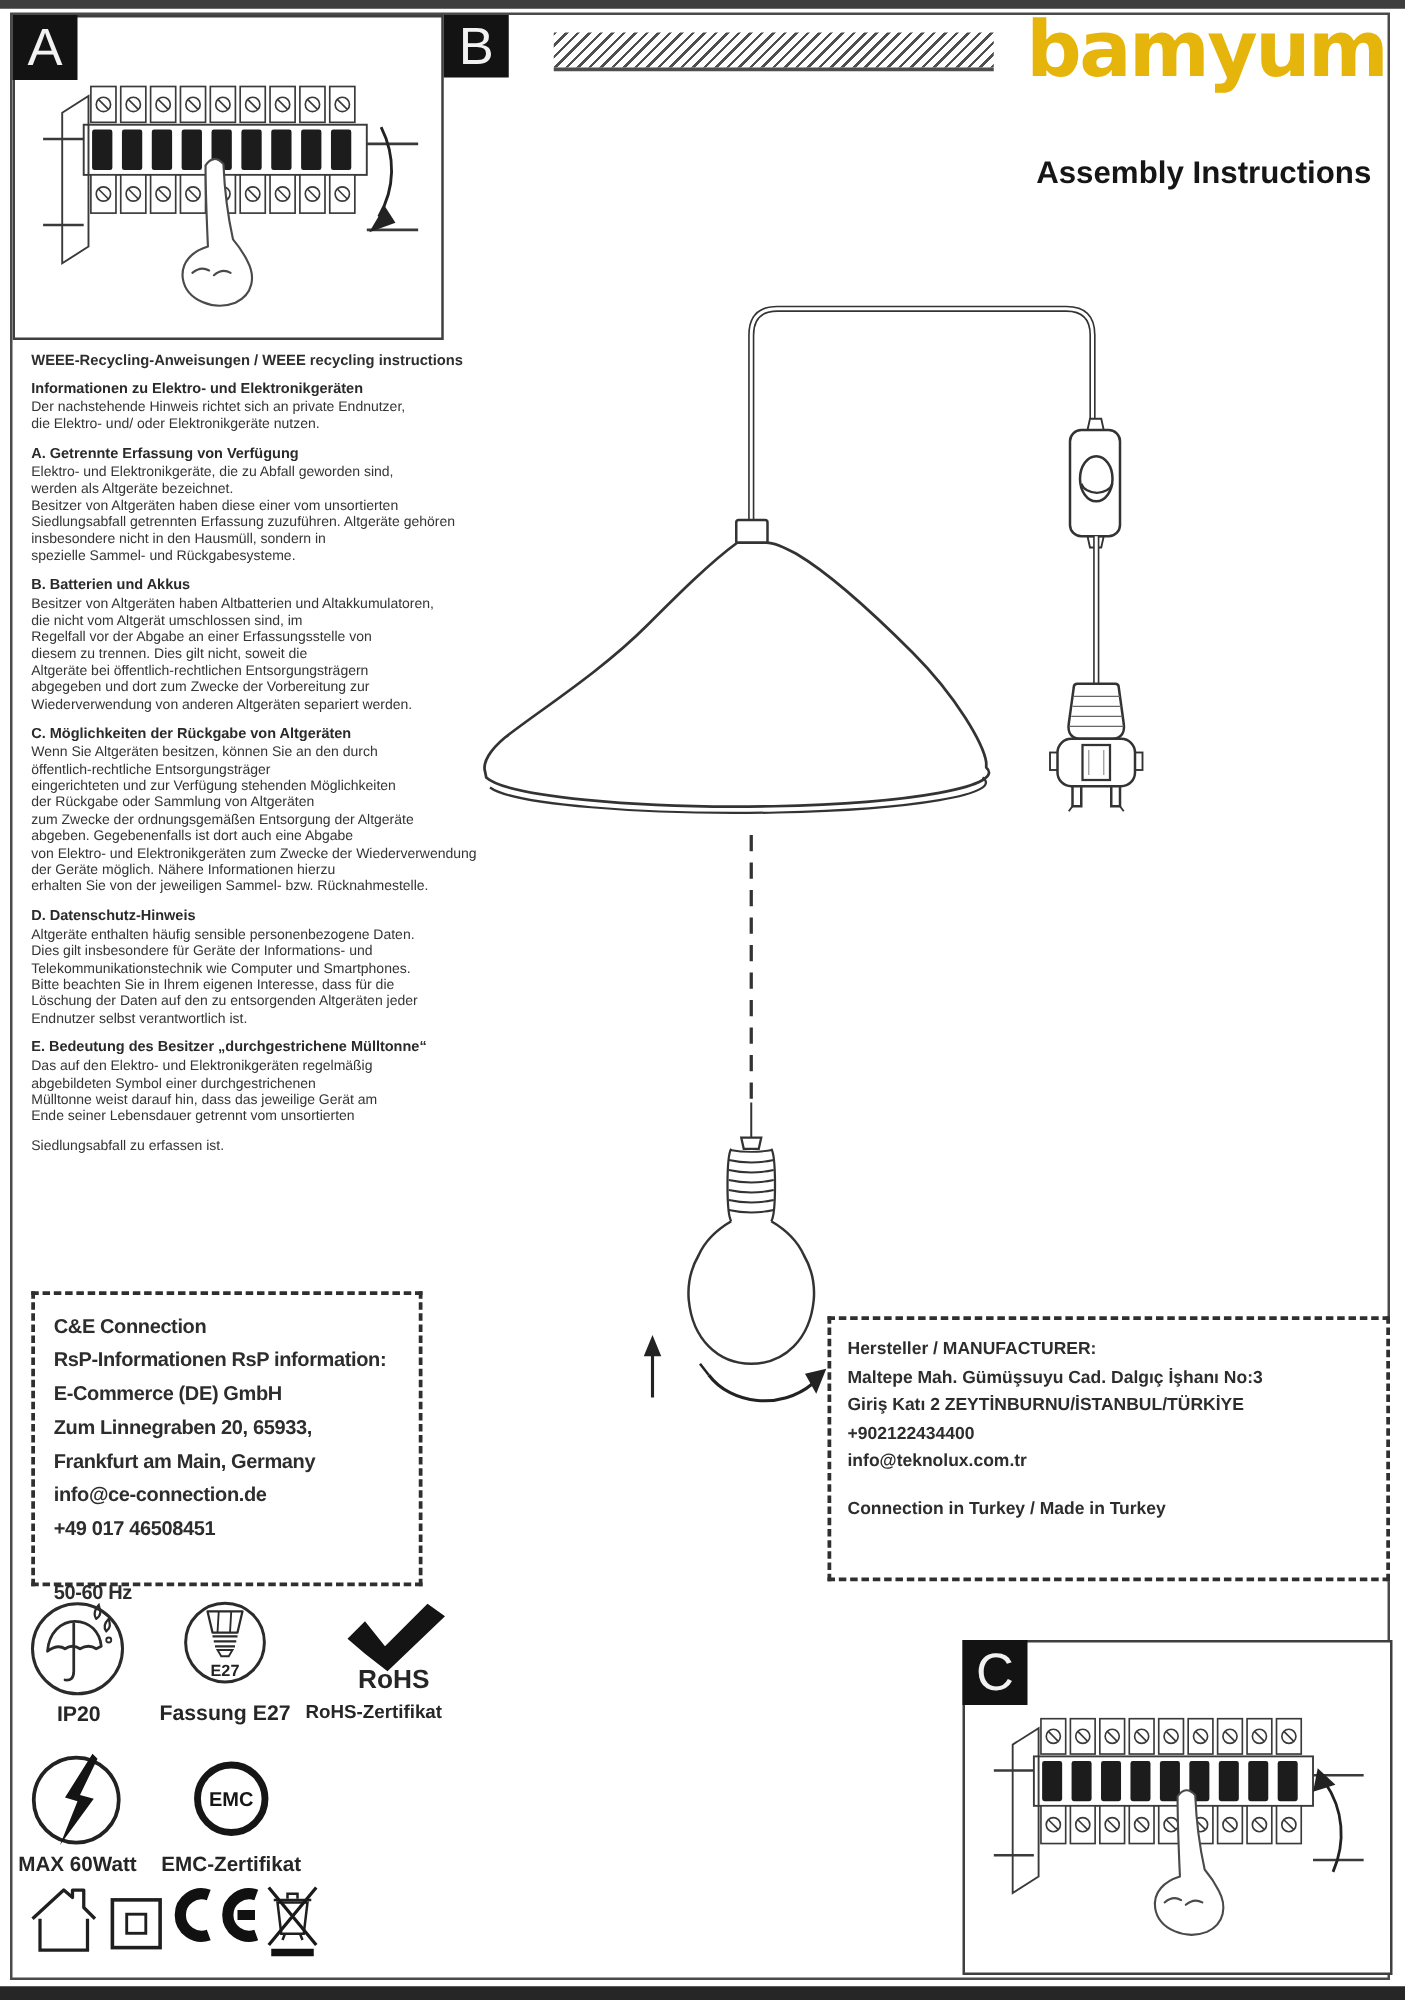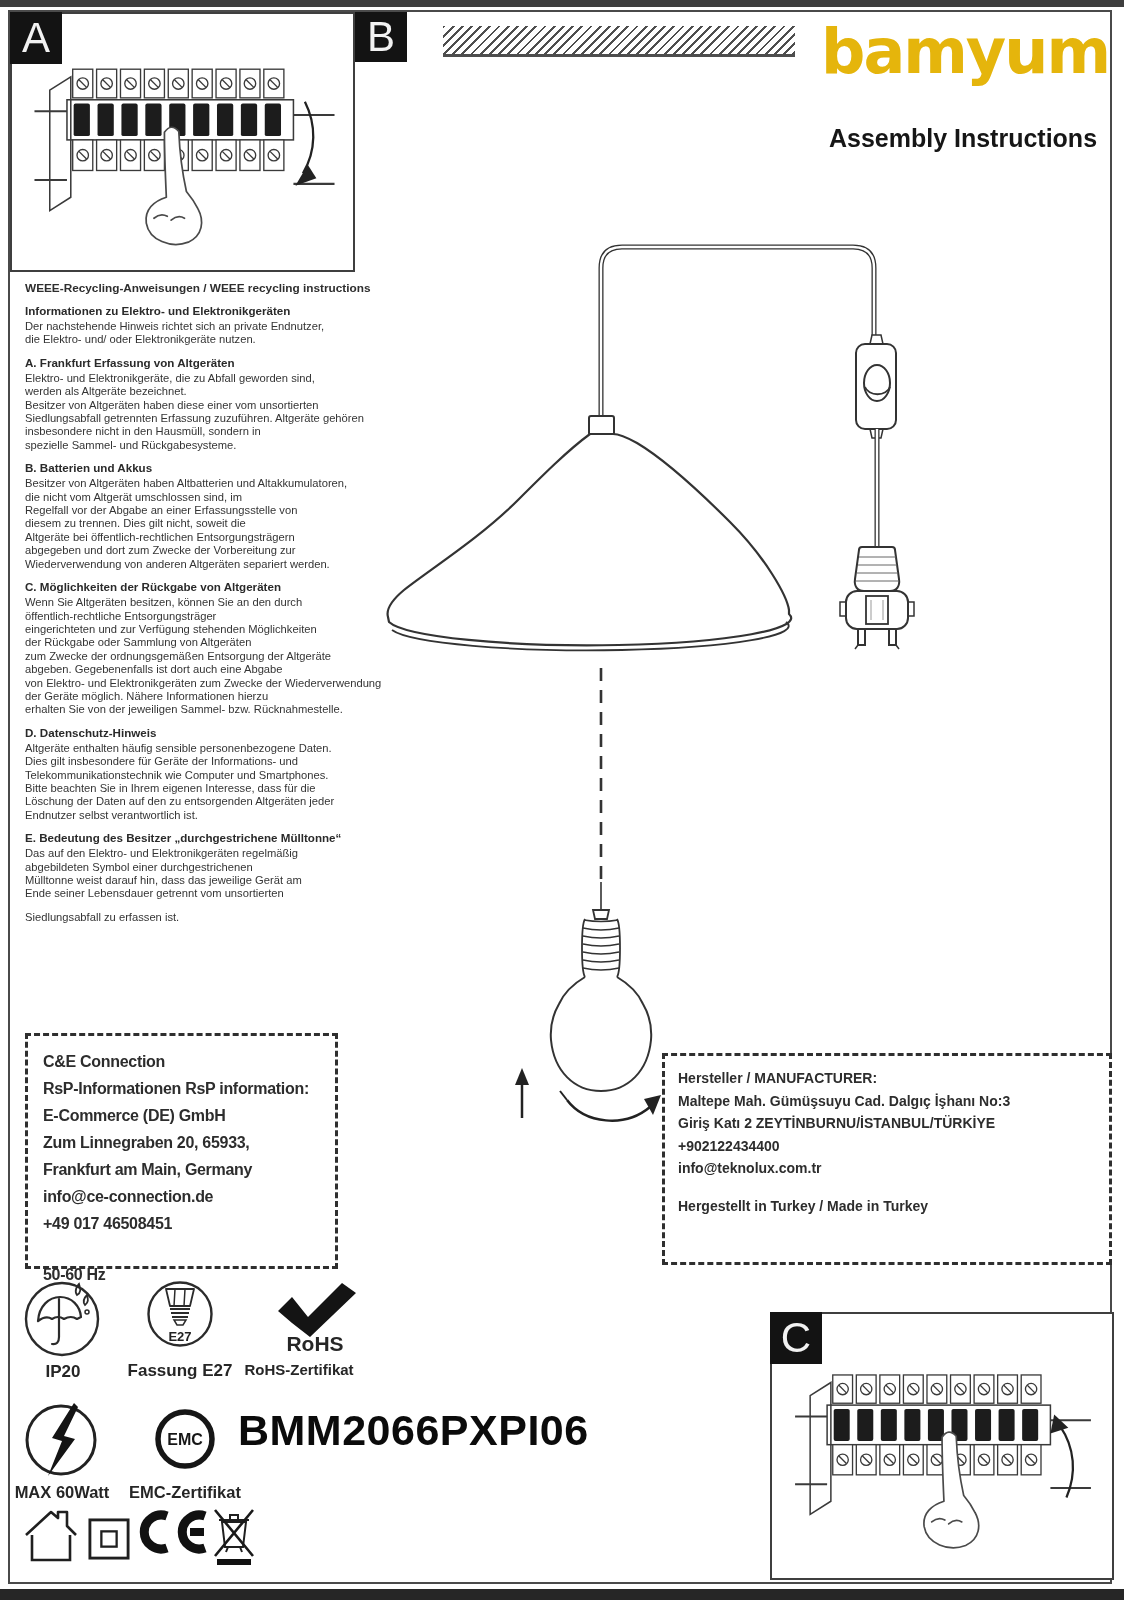--- a/index.html
+++ b/index.html
@@ -11,21 +11,21 @@
   .page-border{left:8px;top:10px;width:1104px;height:1574px;border:2px solid #4a4a4a;box-sizing:border-box;z-index:0;}
 
   .panel{border:2px solid #3f3f3f;background:#fff;box-sizing:border-box;z-index:2;}
   .step-label{width:52px;height:52px;background:#131313;color:#f2f2f2;font-size:42px;
               display:flex;align-items:center;justify-content:center;font-weight:400;z-index:3;}
 
   .hatch{left:443px;top:26px;width:352px;height:31px;z-index:2;
          background:repeating-linear-gradient(135deg,#4e4e4e 0 2px,transparent 2px 6.5px);
          border-bottom:3px solid #4e4e4e;box-sizing:border-box;}
 
-  .brand{left:818px;top:16px;width:294px;text-align:center;z-index:3;
+  .brand{left:818px;top:4px;width:294px;text-align:center;z-index:3;
          font-family:"DejaVu Sans",sans-serif;font-weight:bold;font-size:62px;line-height:72px;
          color:#e5b50c;letter-spacing:-2px;}
   .subtitle-de{left:812px;top:94px;width:302px;text-align:center;font-size:24px;font-weight:bold;color:#161616;z-index:3;}
   .subtitle-en{left:806px;top:124px;width:314px;text-align:center;font-size:25px;font-weight:bold;color:#161616;z-index:3;}
 
   .weee{left:25px;top:281px;width:417px;z-index:3;}
   .weee h4{margin:9px 0 3px 0;font-size:11.6px;color:#2a2a2a;}
   .weee .t{margin:0 0 0 0;font-size:11.8px;font-weight:bold;}
   .weee p{margin:0 0 5px 0;font-size:11.2px;line-height:13.4px;white-space:pre-line;color:#343434;}
   .weee .foot{margin-top:10px;}
@@ -160,21 +160,21 @@
   <div class="abs hatch"></div>
 
   <div class="abs brand">bamyum</div>
   <div class="abs subtitle-en">Assembly Instructions</div>
 
   <div class="abs weee">
     <div class="t">WEEE-Recycling-Anweisungen / WEEE recycling instructions</div>
     <h4>Informationen zu Elektro- und Elektronikgeräten</h4>
     <p>Der nachstehende Hinweis richtet sich an private Endnutzer,
  die Elektro- und/ oder Elektronikgeräte nutzen.</p>
-    <h4>A. Frankfurt Erfassung von Altgeräten</h4>
+    <h4>A. Getrennte Erfassung von Verfügung</h4>
     <p>Elektro- und Elektronikgeräte, die zu Abfall geworden sind,
  werden als Altgeräte bezeichnet.
 Besitzer von Altgeräten haben diese einer vom unsortierten
 Siedlungsabfall getrennten Erfassung zuzuführen. Altgeräte gehören
 insbesondere nicht in den Hausmüll, sondern in
 spezielle Sammel- und Rückgabesysteme.</p>
     <h4>B. Batterien und Akkus</h4>
     <p>Besitzer von Altgeräten haben Altbatterien und Altakkumulatoren,
  die nicht vom Altgerät umschlossen sind, im
 Regelfall vor der Abgabe an einer Erfassungsstelle von
@@ -288,21 +288,21 @@
     <div>+49 017 46508451</div>
     <div class="freq">50-60 Hz</div>
   </div>
 
   <div class="abs mfr-box">
     <div>Hersteller / MANUFACTURER:</div>
     <div>Maltepe Mah. Gümüşsuyu Cad. Dalgıç İşhanı No:3</div>
     <div>Giriş Katı 2 ZEYTİNBURNU/İSTANBUL/TÜRKİYE</div>
     <div>+902122434400</div>
     <div>info@teknolux.com.tr</div>
-    <div class="origin">Hergestellt in Turkey / Made in Turkey</div>
+    <div class="origin">Connection in Turkey / Made in Turkey</div>
   </div>
 
   <svg class="abs icon" style="left:22px;top:1277px;" width="82" height="86" viewBox="0 0 82 86">
     <circle cx="40" cy="42" r="36" stroke="#2b2b2b" stroke-width="2.4" fill="none"></circle>
     <path d="M16,44 C17,29 27,20 38,20 C50,20 58,29 59,40 L55,42 Q49,38 42,42 Q36,38 30,42 Q24,38 16,44 Z" stroke="#2b2b2b" stroke-width="2.2" fill="none" stroke-linejoin="round"></path>
     <path d="M37,22 V60 Q37,68 30,67" stroke="#2b2b2b" stroke-width="2.2" fill="none" stroke-linecap="round"></path>
     <path d="M55,18 c-3,-4 0,-9 2,-11 c1,4 3,8 -2,11 z" stroke="#2b2b2b" stroke-width="1.8" fill="none"></path>
     <path d="M63,28 c-3,-4 0,-8 2,-10 c1,4 2,7 -2,10 z" stroke="#2b2b2b" stroke-width="1.8" fill="none"></path>
     <circle cx="65" cy="35" r="2" stroke="#2b2b2b" stroke-width="1.5" fill="none"></circle>
   </svg>
@@ -329,21 +329,20 @@
     <polygon points="50,5 28,40 38,43 24,78 51,41 40,38 54,9" fill="#141414"></polygon>
   </svg>
   <div class="abs cert-label" style="left:12px;top:1483px;width:100px;font-size:16.5px;">MAX 60Watt</div>
 
   <svg class="abs icon" style="left:150px;top:1404px;" width="70" height="70" viewBox="0 0 70 70">
     <circle cx="35" cy="35" r="27" stroke="#161616" stroke-width="5.5" fill="none"></circle>
     <text x="35" y="41" text-anchor="middle" font-family="Liberation Sans, sans-serif" font-size="16" font-weight="bold" fill="#161616">EMC</text>
   </svg>
   <div class="abs cert-label" style="left:122px;top:1483px;width:126px;font-size:16.5px;">EMC-Zertifikat</div>
 
-  <div class="abs model">BMM2066PXPI06</div>
 
   <svg class="abs icon" style="left:20px;top:1504px;" width="62" height="62" viewBox="0 0 62 62">
     <path d="M6,31 L31,8 L38,14 L38,8 H47 V22 L56,31" stroke="#1f1f1f" stroke-width="2.6" fill="none" stroke-linejoin="round"></path>
     <path d="M12,31 V56 H50 V31" stroke="#1f1f1f" stroke-width="2.6" fill="none"></path>
   </svg>
   <svg class="abs icon" style="left:88px;top:1518px;" width="42" height="42" viewBox="0 0 44 44">
     <rect x="2" y="2" width="40" height="40" stroke="#1f1f1f" stroke-width="3" fill="none"></rect>
     <rect x="14" y="14" width="16" height="16" stroke="#1f1f1f" stroke-width="2.4" fill="none"></rect>
   </svg>
   <svg class="abs icon" style="left:134px;top:1506px;" width="76" height="52" viewBox="0 0 76 48">

